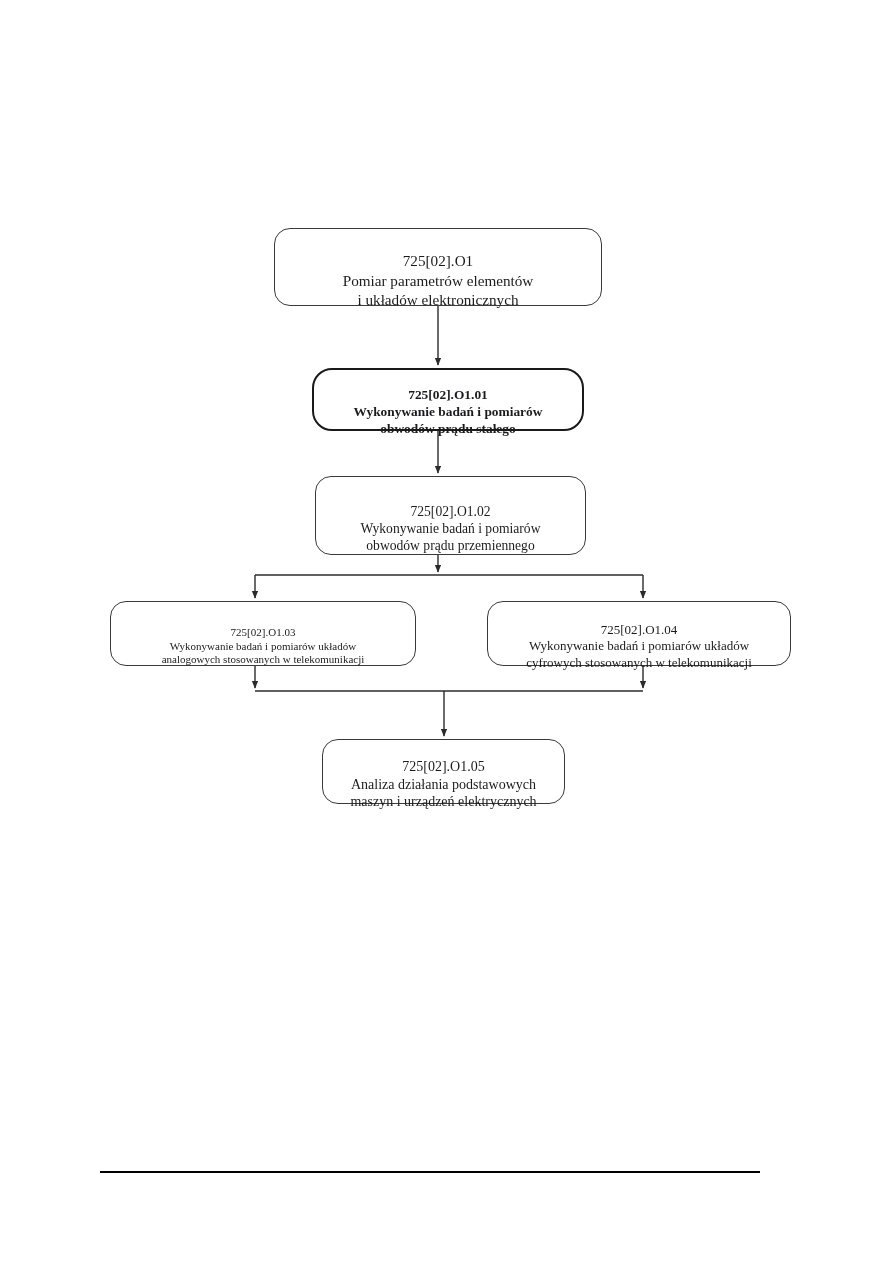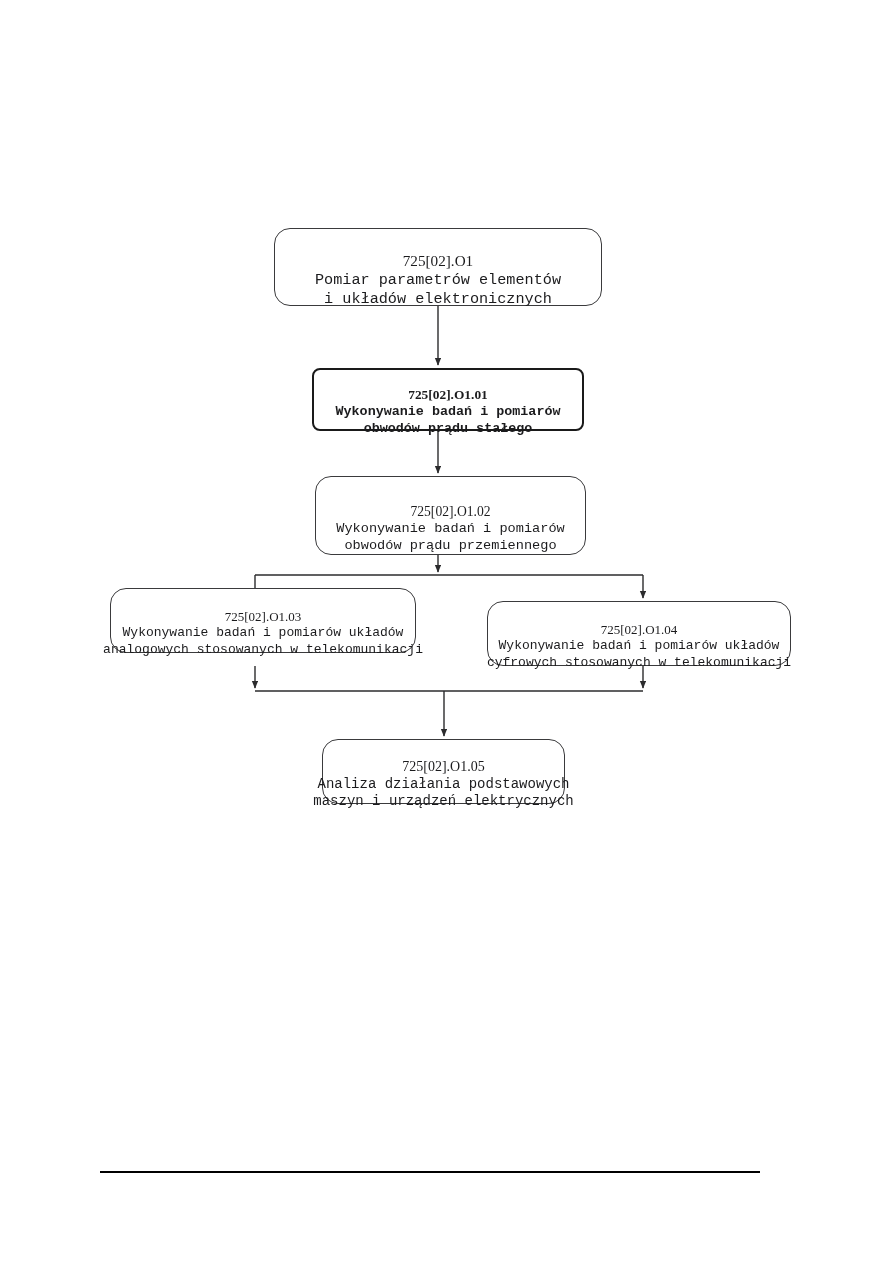--- a/index.html
+++ b/index.html
@@ -36,38 +36,37 @@
     display: flex;
     flex-direction: column;
     align-items: center;
     justify-content: center;
     text-align: center;
     color: #1b1b1d;
     line-height: 1.26;
   }
   .node.emphasis {
     border: 2.6px solid #1a1a1a;
-    border-radius: 8px;
+    border-radius: 20px;
     font-weight: bold;
   }
   .node-code {
     display: block;
     white-space: nowrap;
     margin-top: 26px;
   }
   .node-line {
     display: block;
     white-space: nowrap;
-    font-family: Liberation Mono, monospace;
   }
   
   #node-o1     { left: 274px; top: 228px; width: 328px; height: 78px;  font-size: 15.2px; }
   #node-o101   { left: 312px; top: 368px; width: 272px; height: 63px;  font-size: 13.4px; }
   #node-o102   { left: 315px; top: 476px; width: 271px; height: 79px;  font-size: 13.6px; }
-  #node-o103   { left: 110px; top: 588px; width: 306px; height: 65px;  font-size: 13px; }
+  #node-o103   { left: 110px; top: 601px; width: 306px; height: 65px;  font-size: 11px; }
   #node-o104   { left: 487px; top: 601px; width: 304px; height: 65px;  font-size: 13px; }
   #node-o105   { left: 322px; top: 739px; width: 243px; height: 65px;  font-size: 14px; }
 
   #node-o1 .node-code { margin-bottom: 1px; }
 
   .footer-rule {
     position: absolute;
     left: 100px;
     top: 1171px;
     width: 660px;

